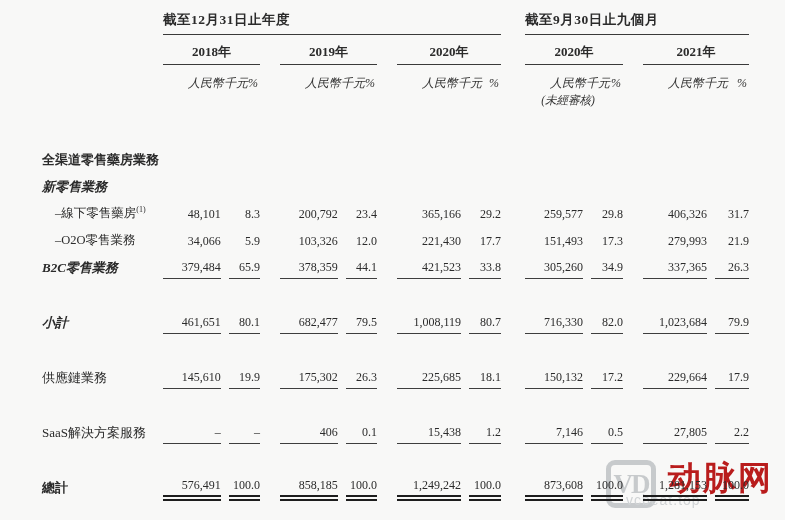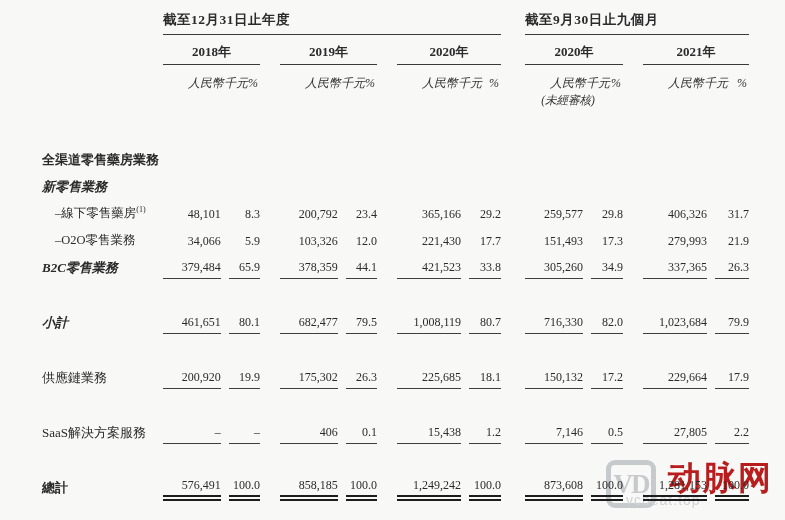--- a/index.html
+++ b/index.html
@@ -303,21 +303,21 @@
         <td class="sg"></td>
         <td class="p u">82.0</td>
     <td class="g"></td>
     <td class="v u">1,023,684</td>
         <td class="sg"></td>
         <td class="p u">79.9</td>
   </tr>
 
   <tr class="rs">
     <td class="lbl">供應鏈業務</td>
-    <td class="v u">200,920</td>
+    <td class="v u">145,610</td>
         <td class="sg"></td>
         <td class="p u">19.9</td>
     <td class="g"></td>
     <td class="v u">175,302</td>
         <td class="sg"></td>
         <td class="p u">26.3</td>
     <td class="g"></td>
     <td class="v u">225,685</td>
         <td class="sg"></td>
         <td class="p u">18.1</td>

